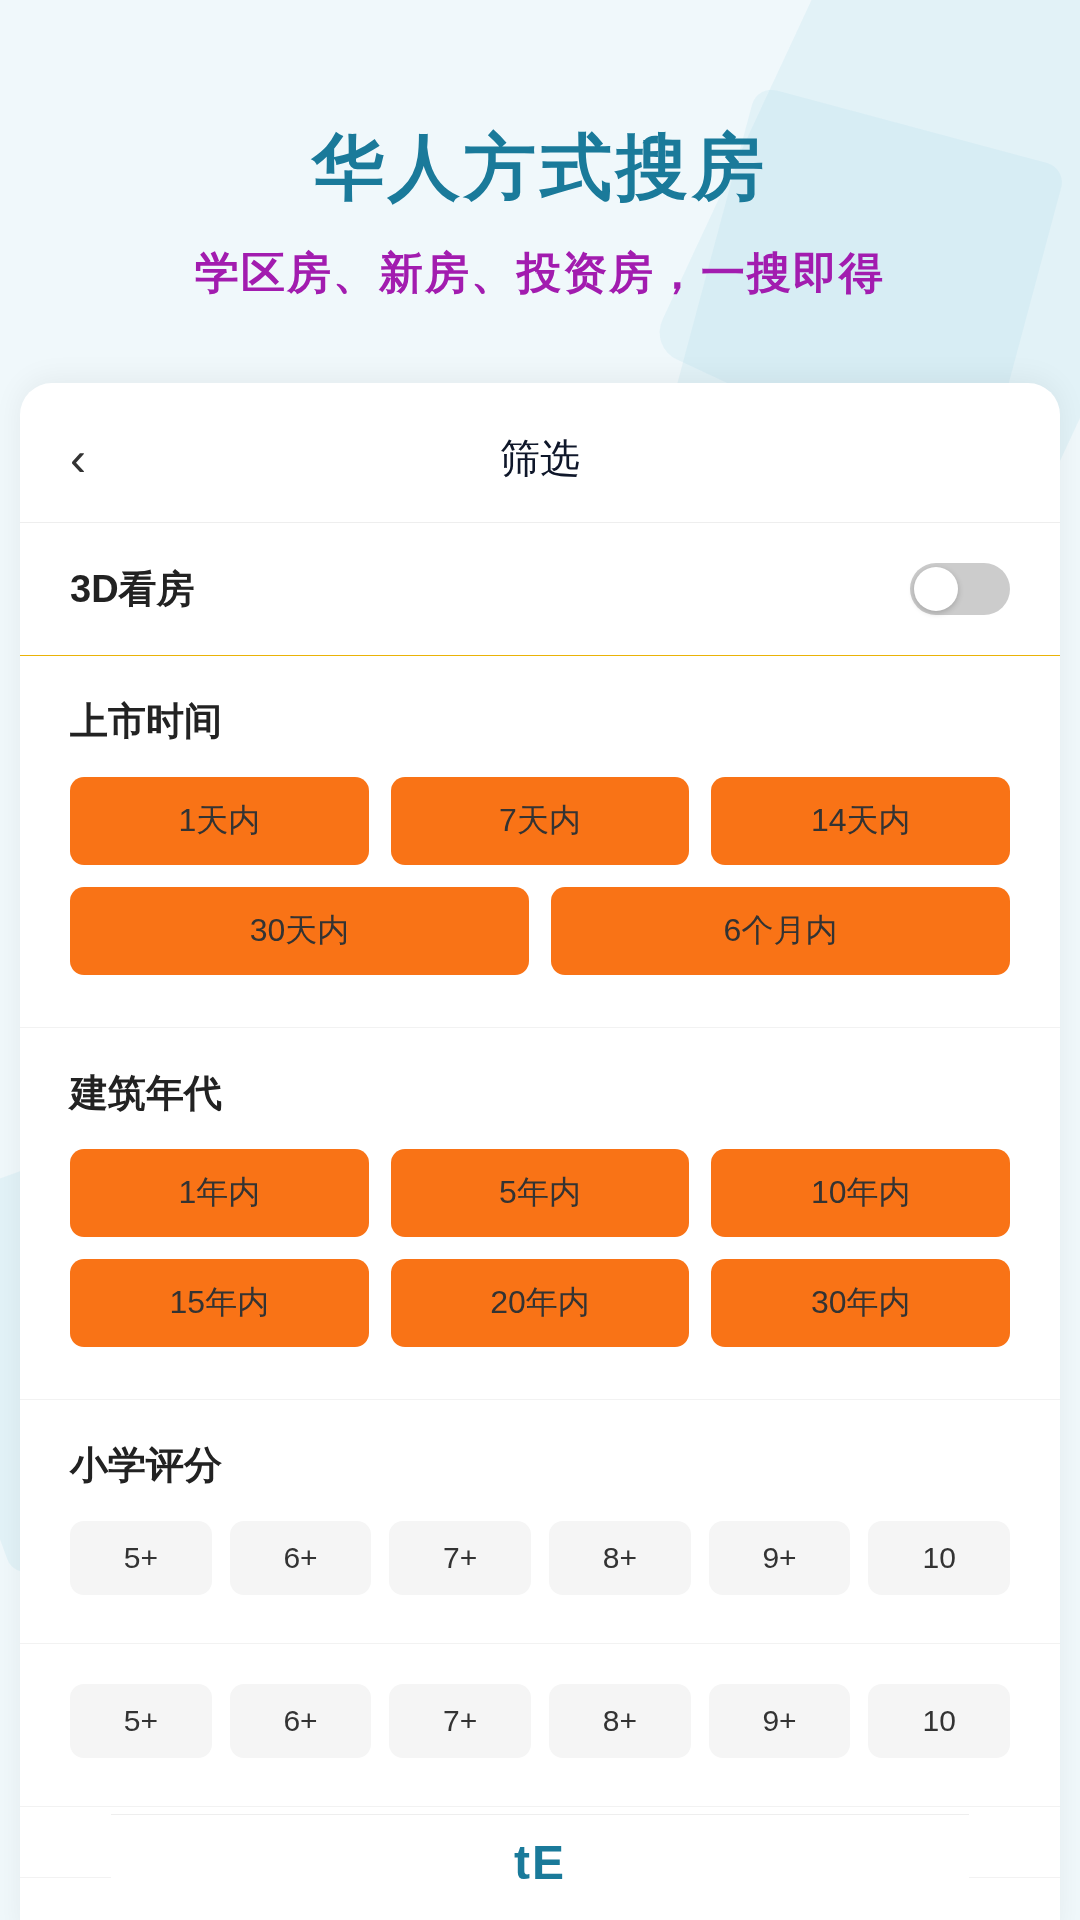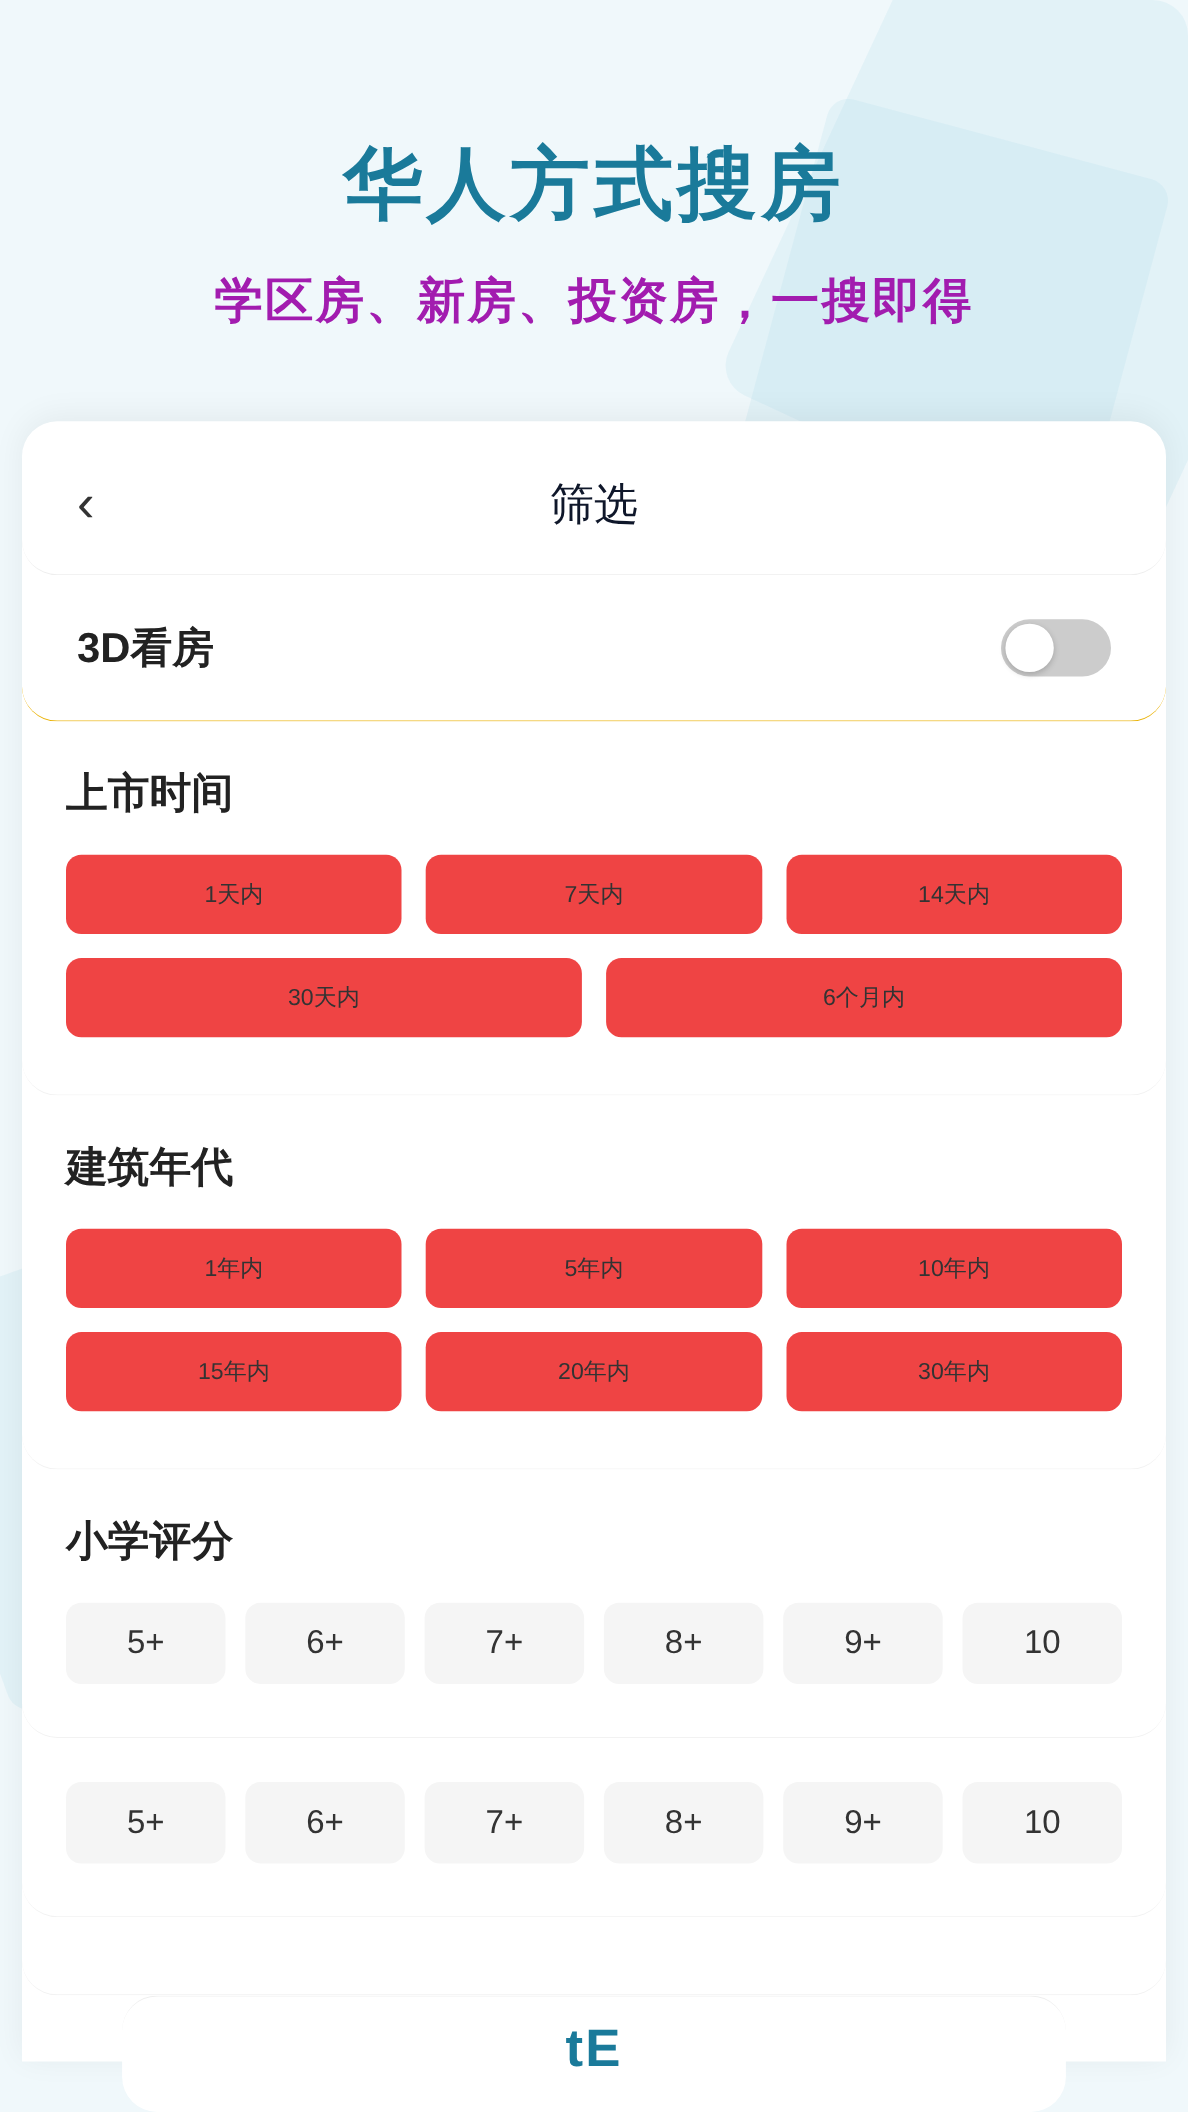--- a/index.html
+++ b/index.html
@@ -1,20 +1,19 @@
 <!DOCTYPE html>
 <html><head>
   <meta charset="utf-8">
   <meta name="viewport" content="width=device-width, initial-scale=1">
   <style>
     * {
       box-sizing: border-box;
       margin: 0;
       padding: 0;
-      border-radius: 32px;
     }
 
     body {
       width: 1080px;
       min-height: 1920px;
       background: #f0f8fb;
       font-family: -apple-system, 'PingFang SC', 'Microsoft YaHei', sans-serif;
       position: relative;
       overflow-x: hidden;
     }
@@ -145,44 +144,44 @@
       height: 44px;
       background: #fff;
       border-radius: 50%;
       top: 4px;
       left: 4px;
       box-shadow: 0 2px 6px rgba(0,0,0,0.2);
     }
 
     
     .filter-group {
-      padding: 40px 40px 30px;
+      padding: 40px 50px 30px;
       border-bottom: 1px solid #f2f2f2;
     }
 
     .filter-group-title {
       font-size: 38px;
       font-weight: 600;
       color: #222;
       margin-bottom: 30px;
     }
 
     .filter-buttons-row {
       display: flex;
       gap: 22px;
       margin-bottom: 22px;
       flex-wrap: wrap;
     }
 
     .filter-btn {
-      background: #ef4444;
+      background: #f97316;
       border: none;
       border-radius: 14px;
       padding: 22px 0;
-      font-size: 21px;
+      font-size: 32px;
       color: #333;
       cursor: pointer;
       text-align: center;
       flex: 1;
       min-width: 180px;
     }
 
     
     .rating-row {
       display: flex;

